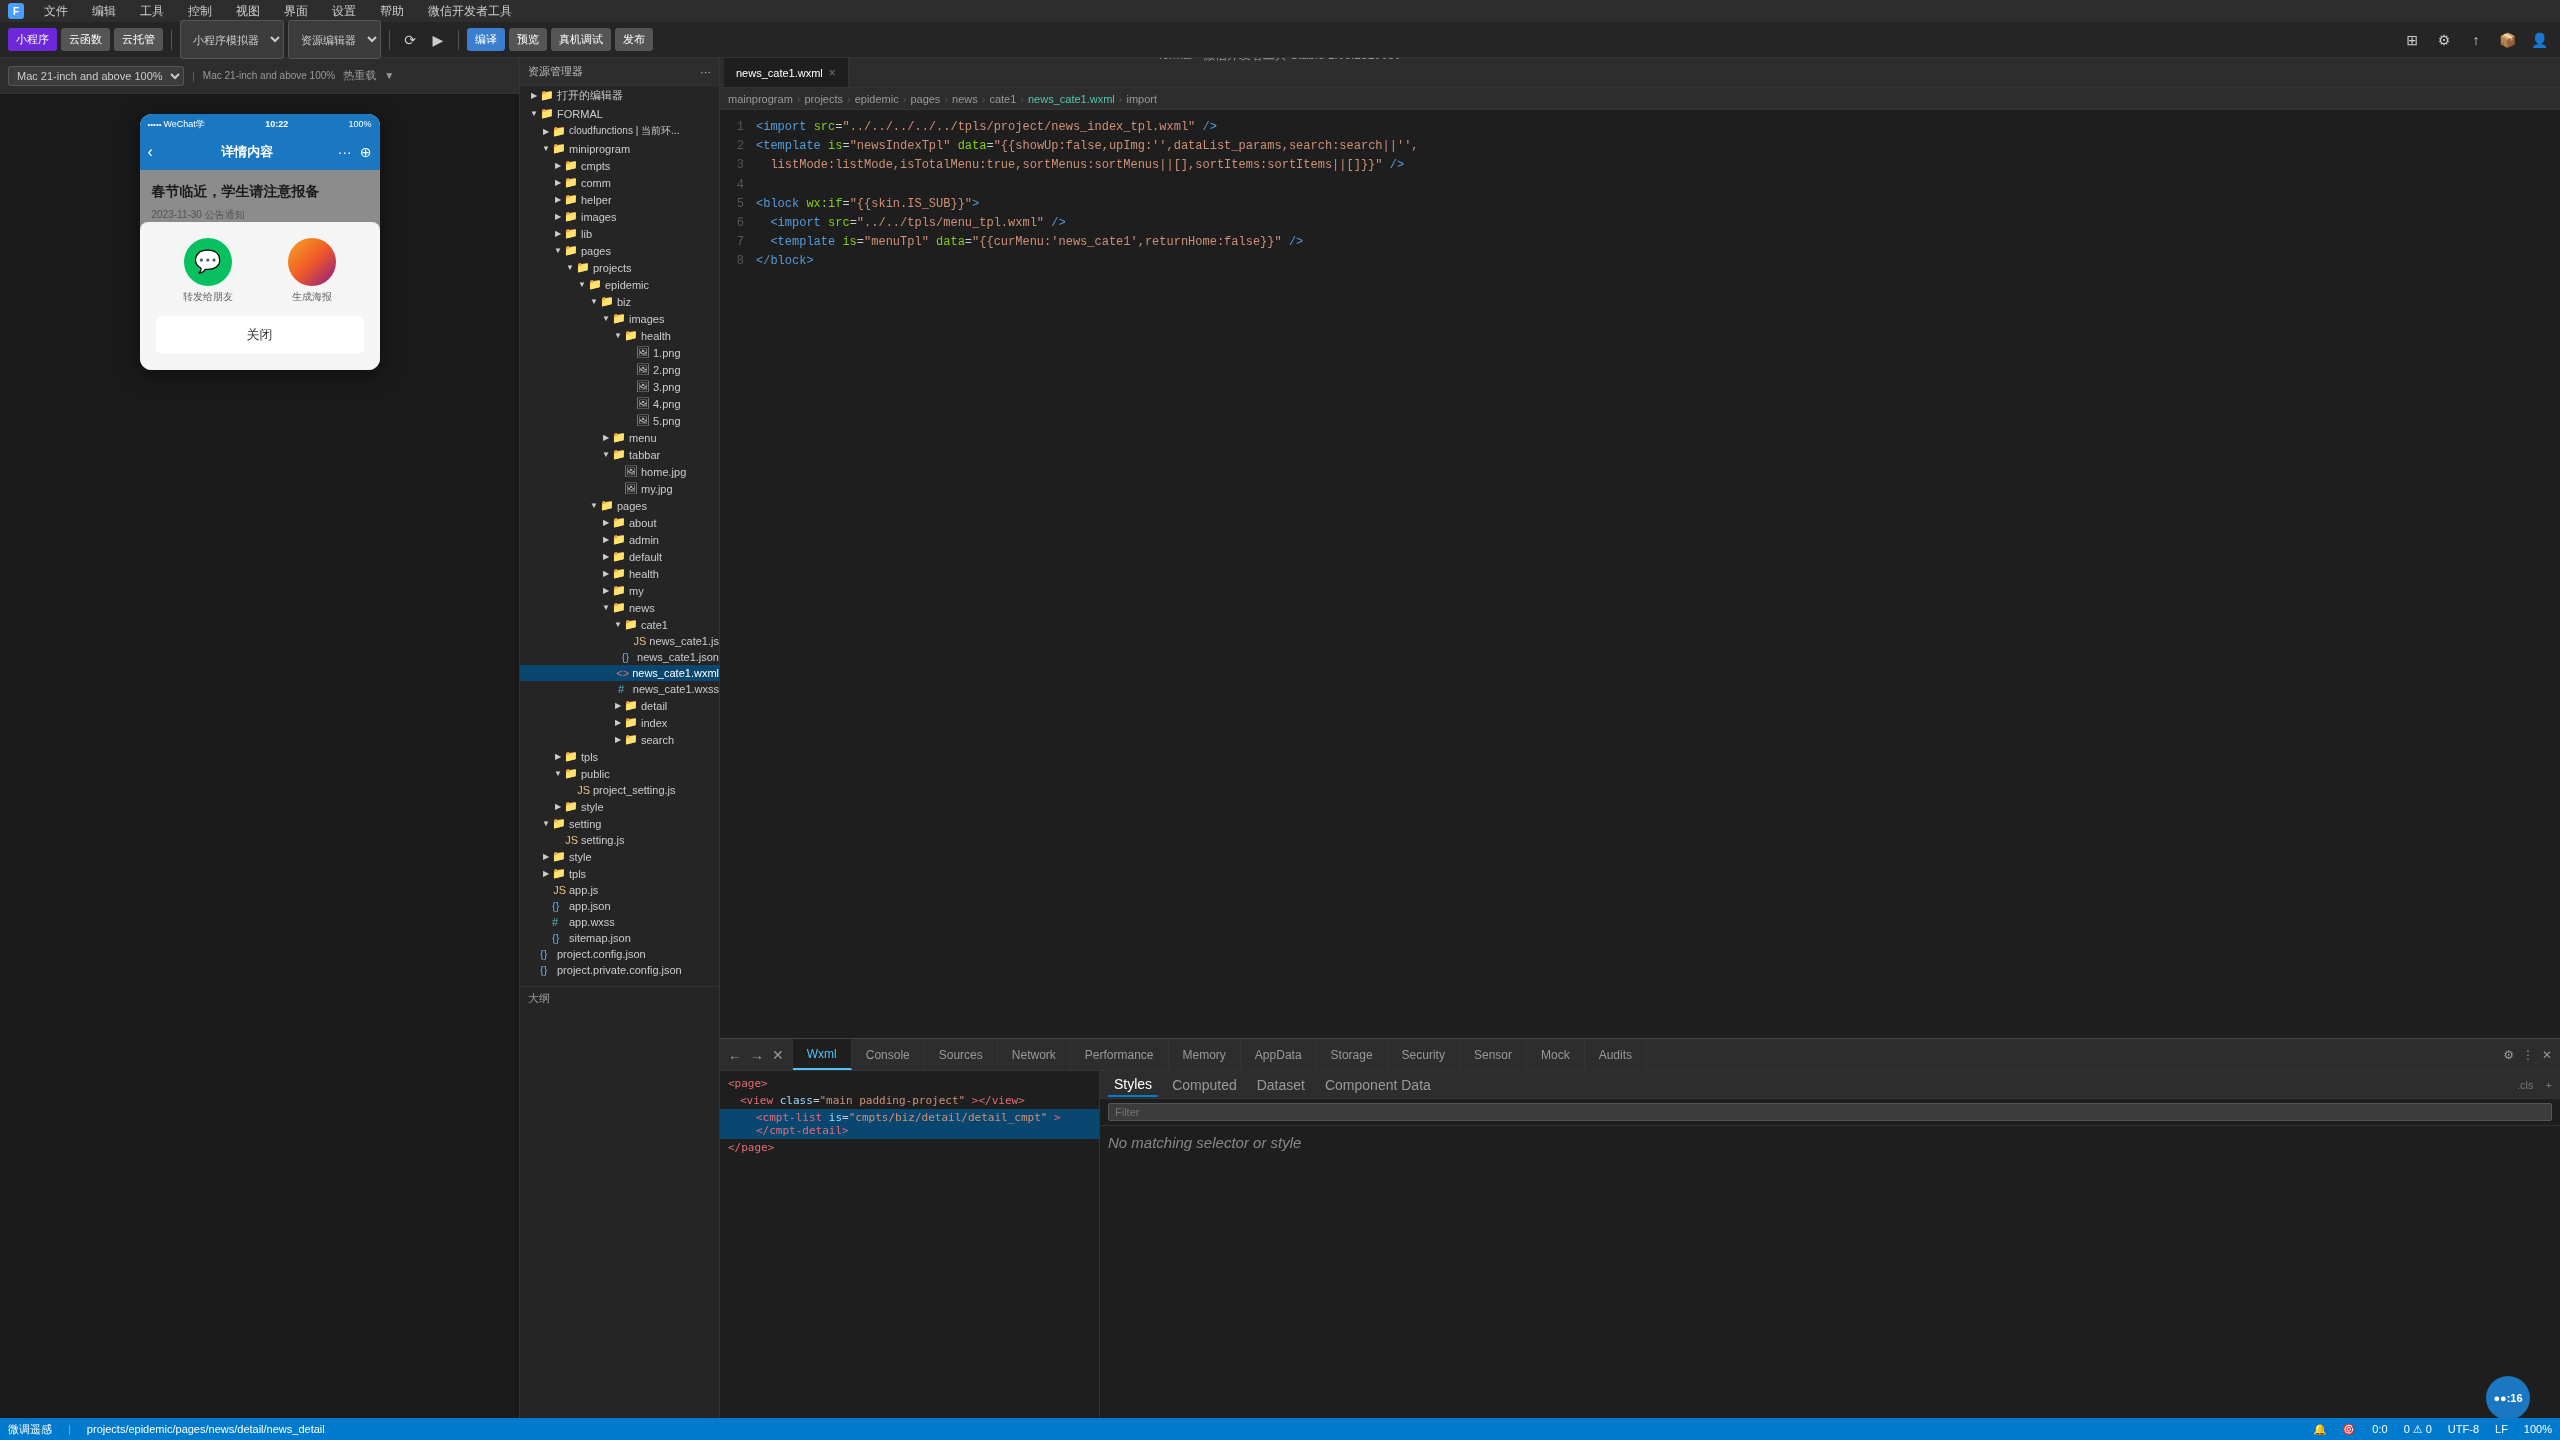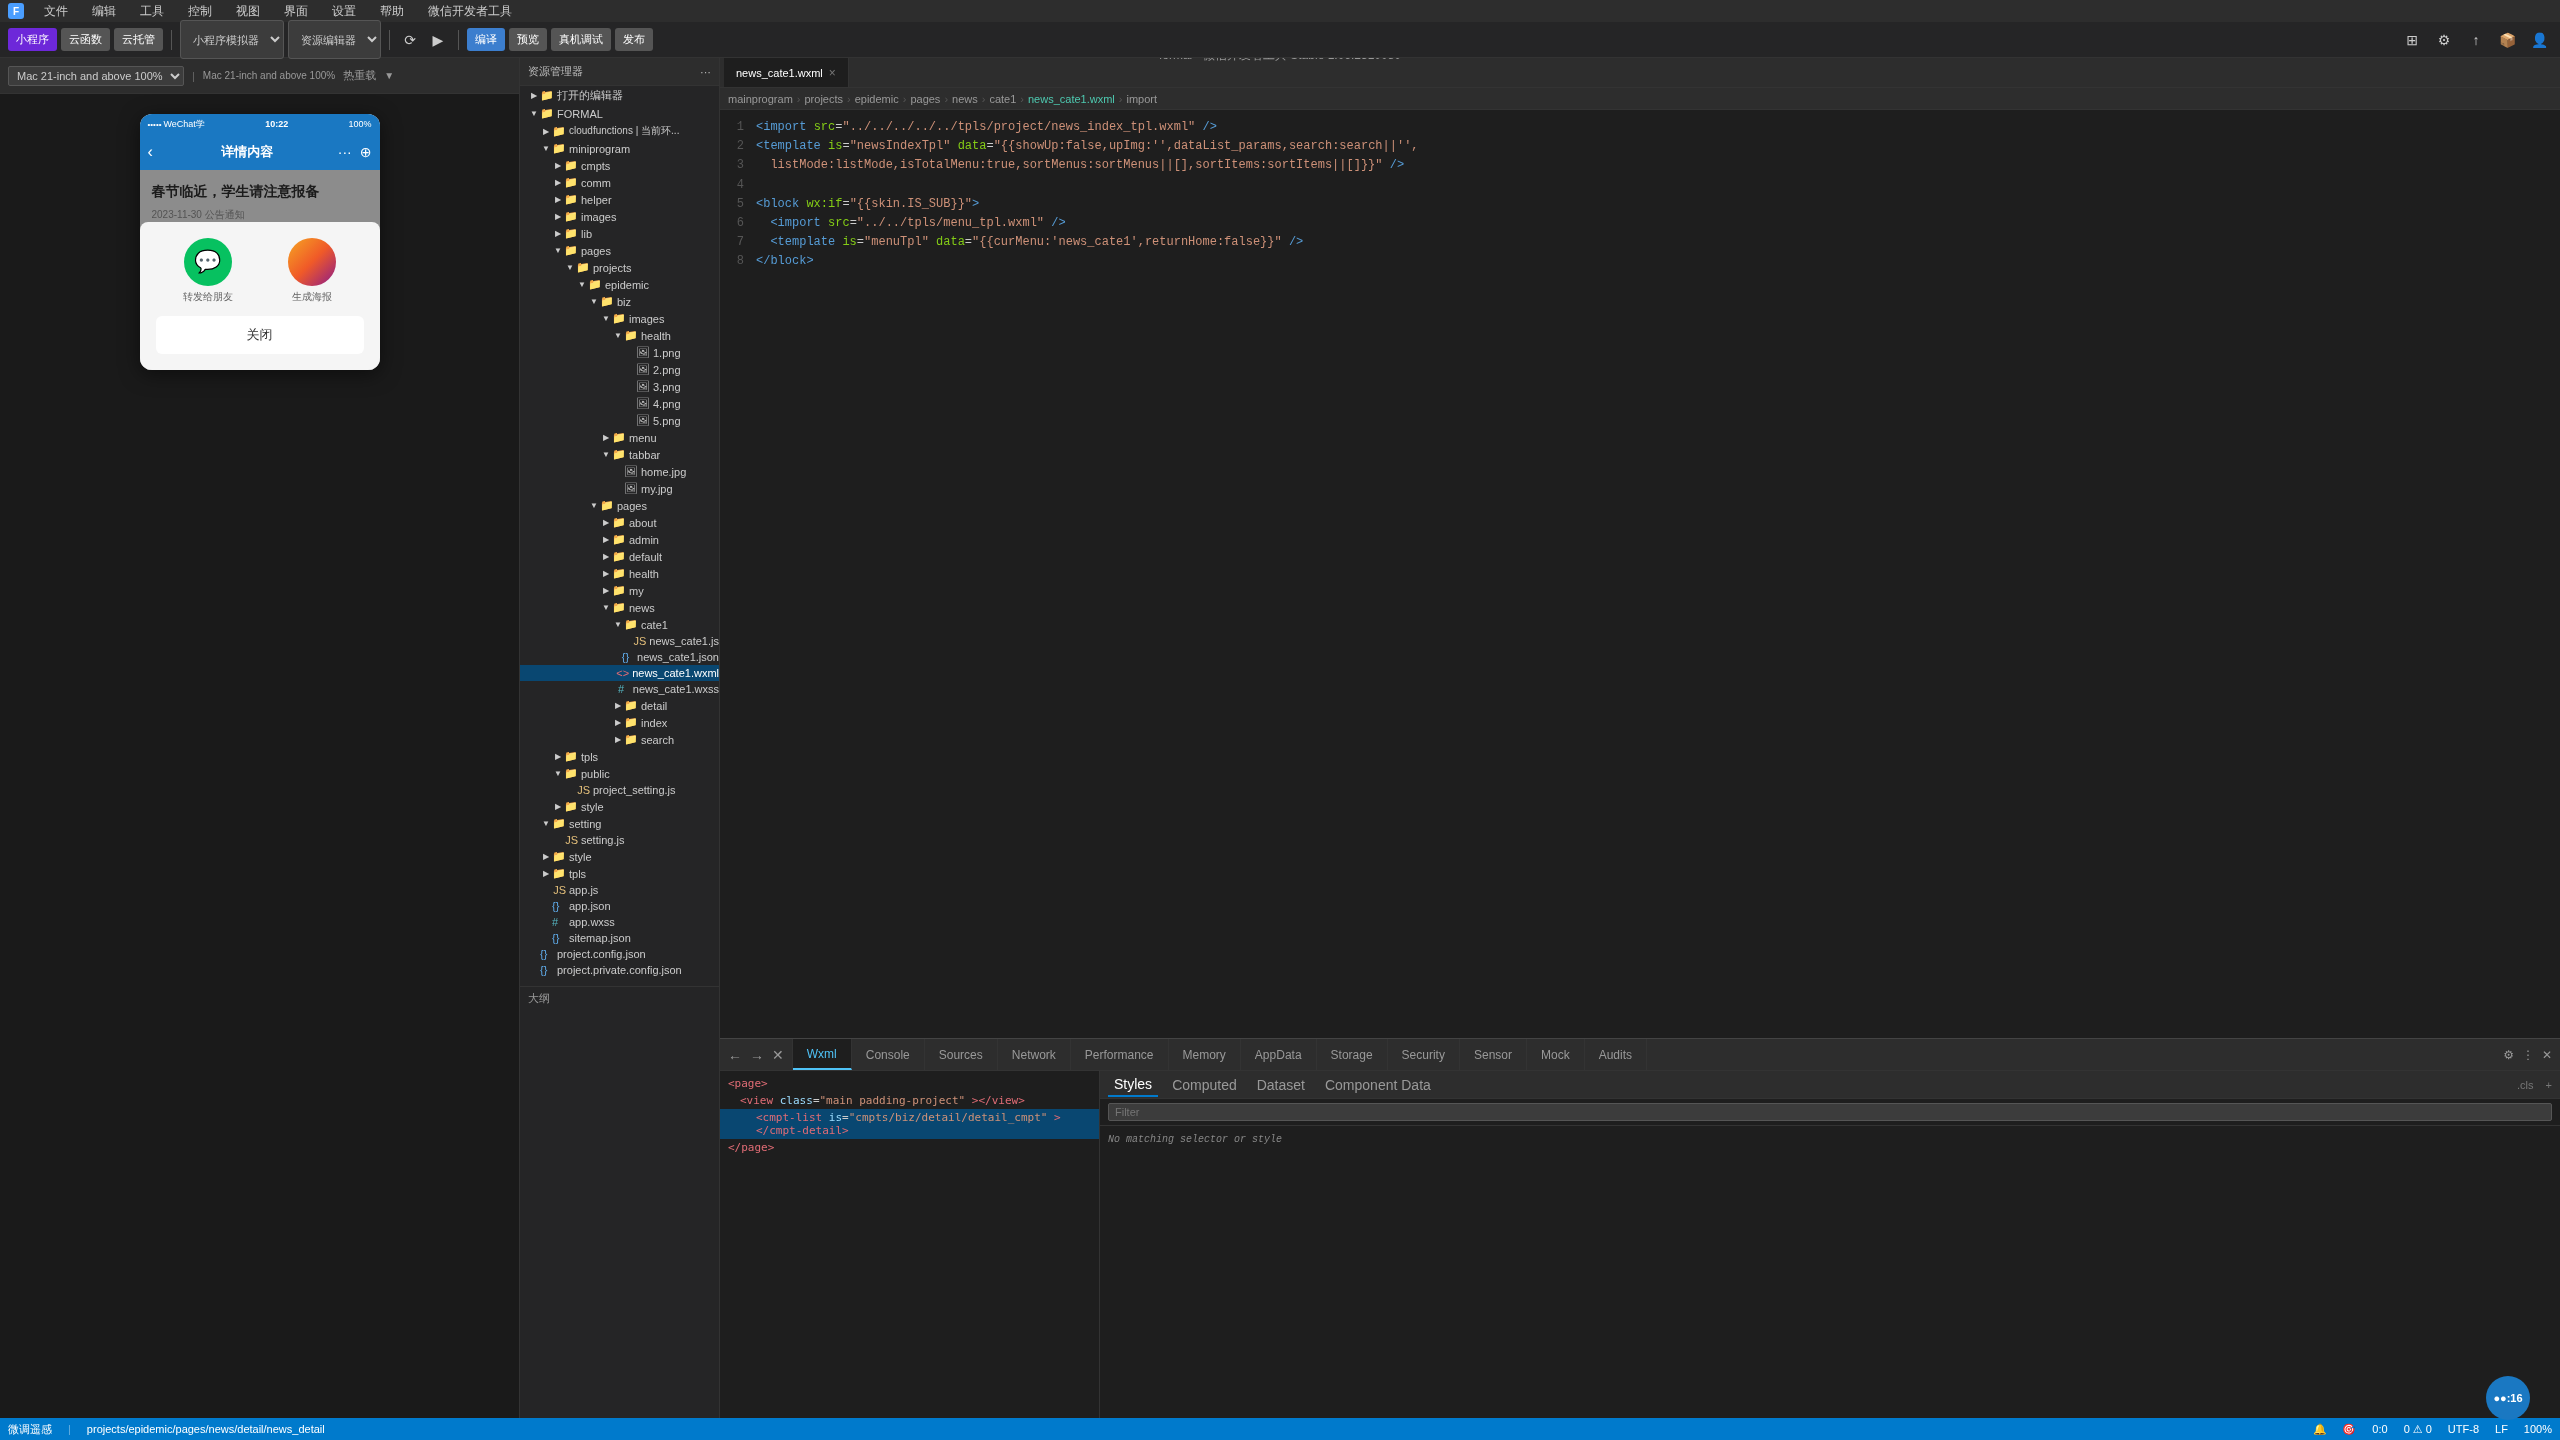--- a/index.html
+++ b/index.html
@@ -412,23 +412,22 @@
       background: #3c3c3c;
       border: 1px solid #555;
       color: #ccc;
       padding: 2px 6px;
       font-size: 11px;
       border-radius: 2px;
     }
     .styles-content {
       flex: 1;
       padding: 8px;
-      font-size: 10px;
+      font-size: 15px;
       color: #888;
-      font-family: Liberation Mono, monospace;
     }
     .no-matching { color: #888; font-style: italic; }
 
     
     .devtools-main-tabs {
       height: 32px;
       background: #2d2d2d;
       display: flex;
       align-items: center;
       padding: 0;

